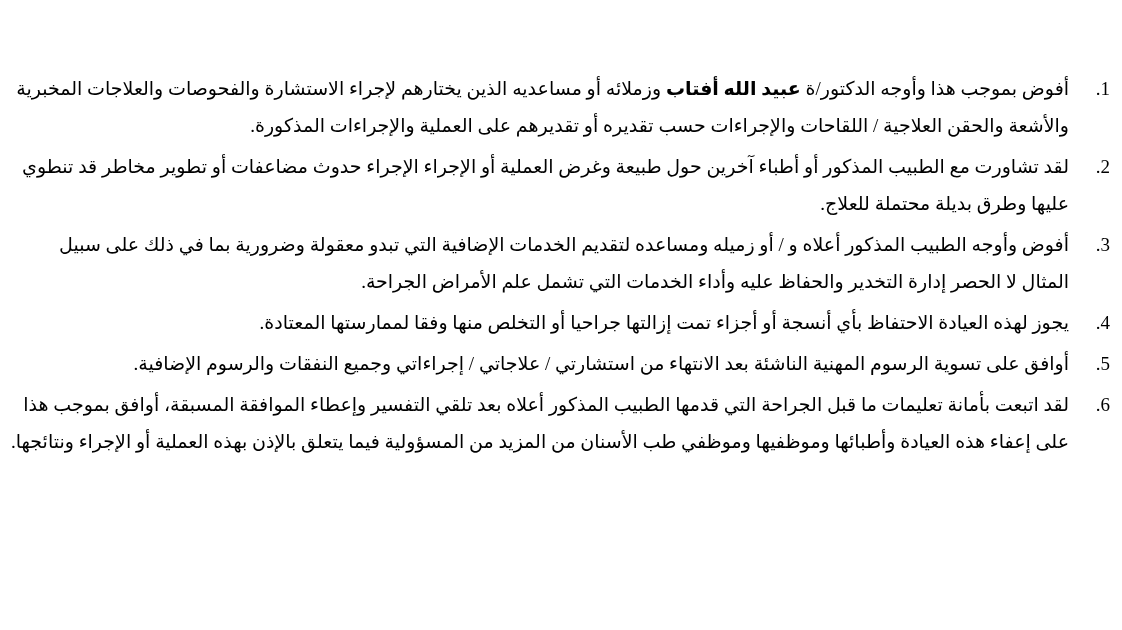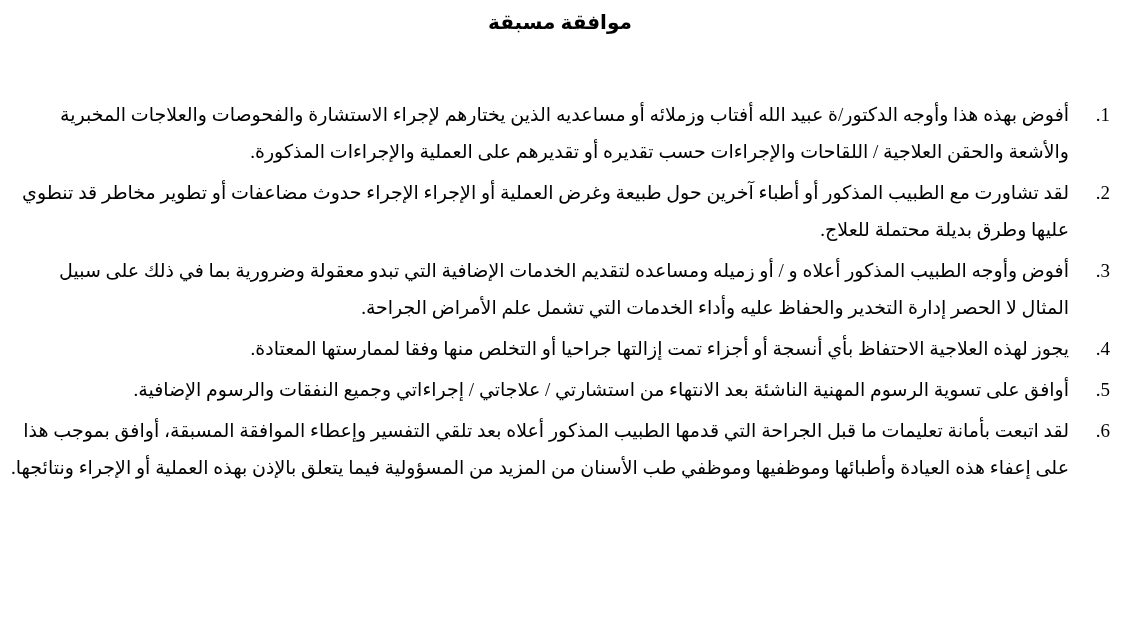--- a/index.html
+++ b/index.html
@@ -40,49 +40,48 @@
     flex: 0 0 24px;
     direction: rtl;
     unicode-bidi: bidi-override; 
     text-align: right;
     white-space: nowrap;
   }
   .item-text {
     flex: 1 1 auto;
     direction: rtl;
   }
-  .doctor-name { font-weight: normal; }
+  .doctor-name { font-weight: bold; }
 </style>
 </head>
 <body>
 
 <div class="page">
 
-  <h1 class="doc-title">موافقة مسبقة</h1>
 
   <ol class="consent-list">
 
     <li class="consent-item">
       <span class="item-marker">1.</span>
-      <div class="item-text"><span>أفوض بهذه هذا وأوجه الدكتور/ة </span><span class="doctor-name">عبيد الله أفتاب</span><span> وزملائه أو مساعديه الذين يختارهم لإجراء الاستشارة والفحوصات والعلاجات المخبرية والأشعة والحقن العلاجية / اللقاحات والإجراءات حسب تقديره أو تقديرهم على العملية والإجراءات المذكورة.</span></div>
+      <div class="item-text"><span>أفوض بموجب هذا وأوجه الدكتور/ة </span><span class="doctor-name">عبيد الله أفتاب</span><span> وزملائه أو مساعديه الذين يختارهم لإجراء الاستشارة والفحوصات والعلاجات المخبرية والأشعة والحقن العلاجية / اللقاحات والإجراءات حسب تقديره أو تقديرهم على العملية والإجراءات المذكورة.</span></div>
     </li>
 
     <li class="consent-item">
       <span class="item-marker">2.</span>
       <div class="item-text">لقد تشاورت مع الطبيب المذكور أو أطباء آخرين حول طبيعة وغرض العملية أو الإجراء الإجراء حدوث مضاعفات أو تطوير مخاطر قد تنطوي عليها وطرق بديلة محتملة للعلاج.</div>
     </li>
 
     <li class="consent-item">
       <span class="item-marker">3.</span>
       <div class="item-text">أفوض وأوجه الطبيب المذكور أعلاه و / أو زميله ومساعده لتقديم الخدمات الإضافية التي تبدو معقولة وضرورية بما في ذلك على سبيل المثال لا الحصر إدارة التخدير والحفاظ عليه وأداء الخدمات التي تشمل علم الأمراض الجراحة.</div>
     </li>
 
     <li class="consent-item">
       <span class="item-marker">4.</span>
-      <div class="item-text">يجوز لهذه العلاجية الاحتفاظ بأي أنسجة أو أجزاء تمت إزالتها جراحيا أو التخلص منها وفقا لممارستها المعتادة.</div>
+      <div class="item-text">يجوز لهذه العيادة الاحتفاظ بأي أنسجة أو أجزاء تمت إزالتها جراحيا أو التخلص منها وفقا لممارستها المعتادة.</div>
     </li>
 
     <li class="consent-item">
       <span class="item-marker">5.</span>
       <div class="item-text">أوافق على تسوية الرسوم المهنية الناشئة بعد الانتهاء من استشارتي / علاجاتي / إجراءاتي وجميع النفقات والرسوم الإضافية.</div>
     </li>
 
     <li class="consent-item">
       <span class="item-marker">6.</span>
       <div class="item-text">لقد اتبعت بأمانة تعليمات ما قبل الجراحة التي قدمها الطبيب المذكور أعلاه بعد تلقي التفسير وإعطاء الموافقة المسبقة، أوافق بموجب هذا على إعفاء هذه العيادة وأطبائها وموظفيها وموظفي طب الأسنان من المزيد من المسؤولية فيما يتعلق بالإذن بهذه العملية أو الإجراء ونتائجها.</div>

